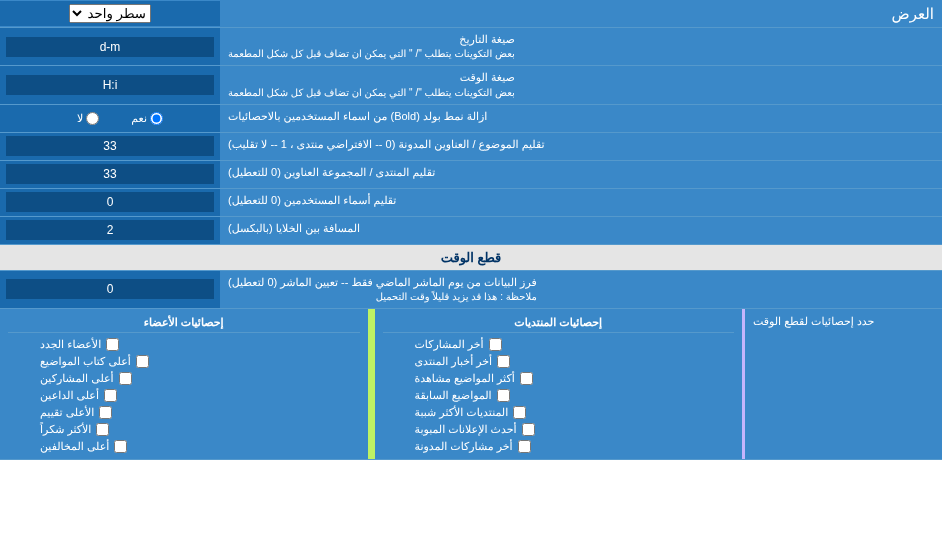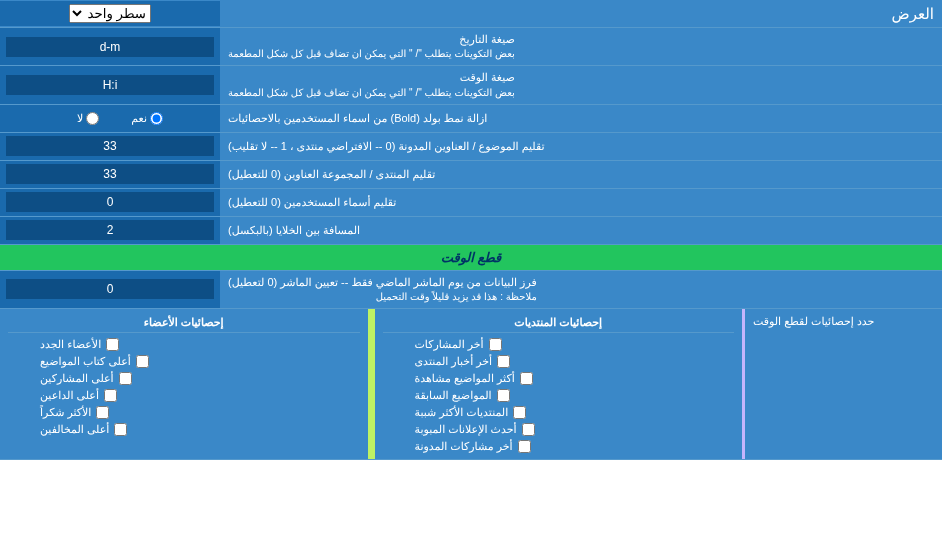--- a/index.html
+++ b/index.html
@@ -13,21 +13,20 @@
       display: flex;
       align-items: stretch;
       border-bottom: 1px solid #5599cc;
       min-height: 28px;
     }
     .label-cell {
       background: #3a88c8;
       color: #fff;
       padding: 4px 8px;
       display: flex;
-      align-items: center;
       justify-content: flex-end;
       text-align: right;
       flex: 1;
       font-size: 11px;
       line-height: 1.4;
     }
     .label-cell small {
       font-size: 10px;
       display: block;
     }
@@ -44,28 +43,27 @@
       background: #0d4e85;
       color: #fff;
       border: none;
       padding: 3px 6px;
       width: 100%;
       text-align: center;
       font-size: 12px;
       outline: none;
     }
     .section-header {
-      background: #22c55e;
+      background: #e5e5e5;
       color: #003366;
       text-align: center;
       font-weight: bold;
       padding: 5px 8px;
       border-bottom: 1px solid #5599cc;
       font-size: 13px;
-      font-style: italic;
     }
     .radio-cell {
       display: flex;
       align-items: center;
       justify-content: center;
       gap: 12px;
       background: #1a6aad;
       width: 220px;
       min-width: 180px;
       padding: 3px 8px;
@@ -260,20 +258,24 @@
     <div class="cb-item">
         <input type="checkbox" style="">
         <span>أعلى المشاركين</span>
       </div>
     <div class="cb-item">
         <input type="checkbox" style="">
         <span>أعلى الداعين</span>
       </div>
     <div class="cb-item">
         <input type="checkbox" style="">
+        <span>الأعلى تقييم</span>
+      </div>
+    <div class="cb-item">
+        <input type="checkbox" style="">
         <span>الأكثر شكراً</span>
       </div>
     <div class="cb-item">
         <input type="checkbox" style="">
         <span>أعلى المخالفين</span>
       </div>
   </div>
 </div>
 
 </body></html>

